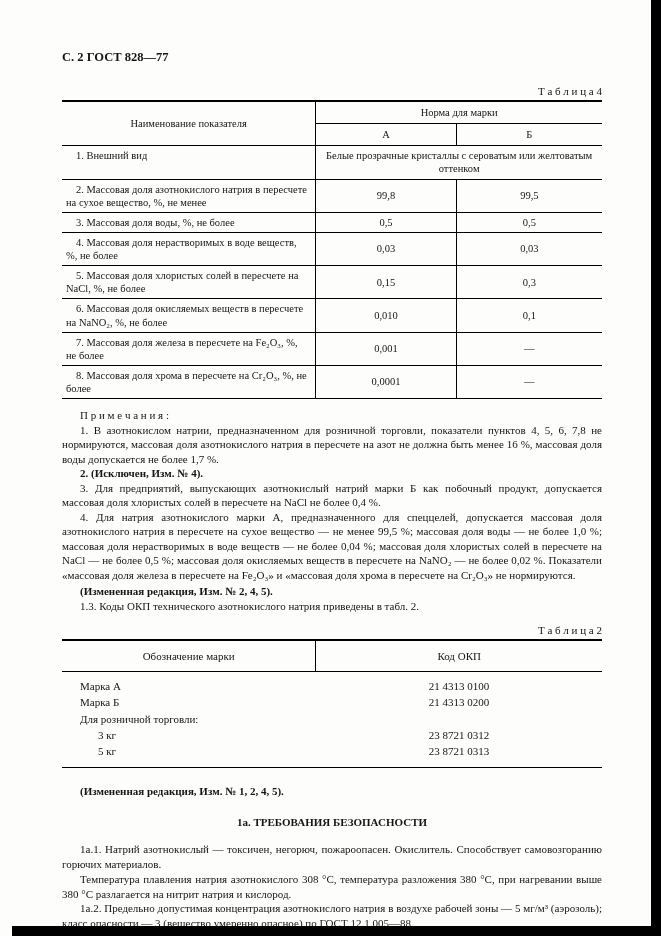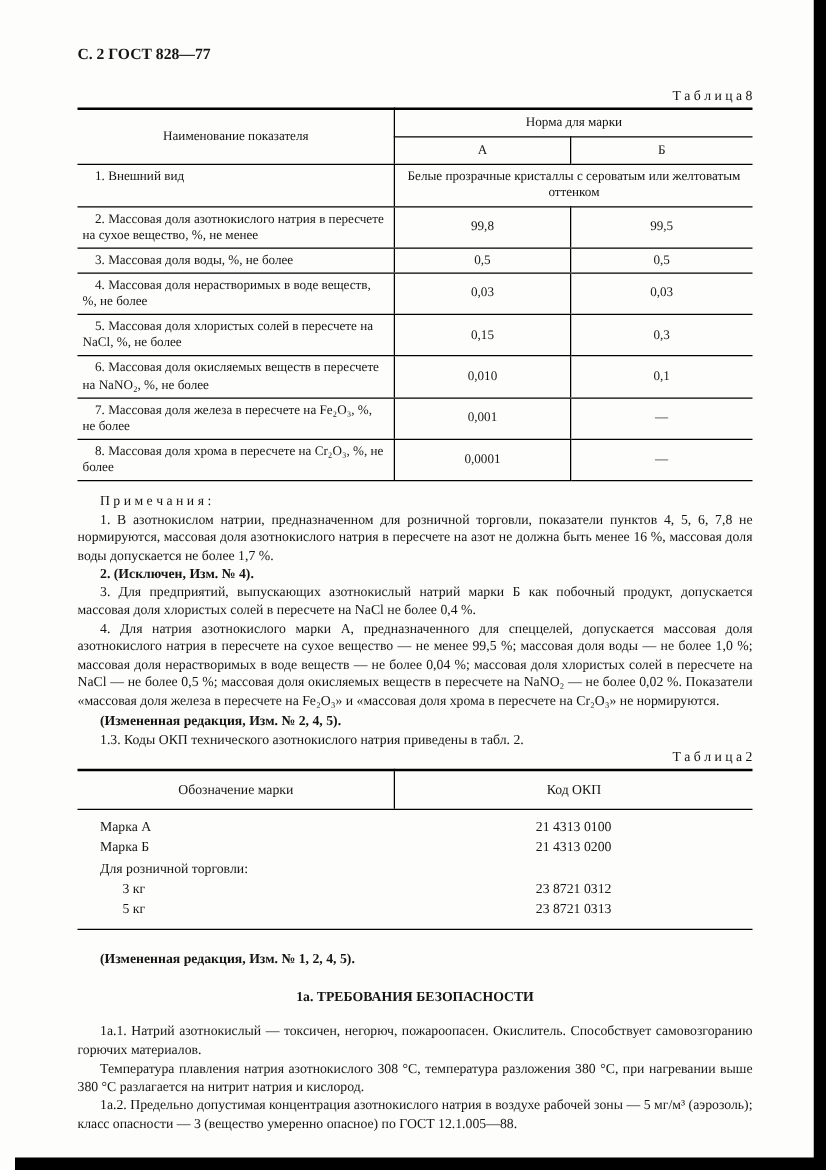--- a/index.html
+++ b/index.html
@@ -2,21 +2,21 @@
 <html><head>
 <meta charset="utf-8">
 <style>
   * { margin:0; padding:0; box-sizing:border-box; }
   html,body { background:#fdfdfb; }
   .page {
     position:relative; width:661px; height:936px;
     background:#fdfdfb; color:#151515; overflow:hidden;
     font-family:"Liberation Serif","DejaVu Serif",serif;
   }
-  .content { position:absolute; left:62px; top:36px; width:540px; }
+  .content { position:absolute; left:62px; top:50px; width:540px; }
 
   .page-header { font-weight:bold; font-size:12.5px; margin-bottom:20px; }
 
   .table-caption { text-align:right; font-size:11px; margin-bottom:3px; }
 
   table { width:100%; border-collapse:collapse; }
 
   
   .t1 { border-top:2px solid #000; font-size:10.5px; line-height:1.25; }
   .t1 th, .t1 td { border-bottom:1px solid #000; padding:3px 6px; }
@@ -28,21 +28,21 @@
   .t1 td.name { text-align:left; vertical-align:top; text-indent:10px; padding-left:4px; }
   .t1 td.val { text-align:center; vertical-align:middle; }
 
   
   .notes { margin-top:9px; font-size:11px; line-height:1.32; text-align:justify; }
   .notes p { text-indent:18px; }
   .bold { font-weight:bold; }
 
   .para { font-size:11px; line-height:1.34; text-align:justify; text-indent:18px; }
   .mt2 { margin-top:2px; }
-  .mt10 { }
+  .mt10 { margin-top:10px; }
   .mt16 { margin-top:16px; }
 
   
   .t2 { border-top:2px solid #000; border-bottom:1px solid #000; font-size:11px; line-height:1.3; }
   .t2 th { font-weight:normal; text-align:center; border-bottom:1px solid #000; padding:8px 4px; }
   .t2 col.c-mark { width:47%; }
   .t2 .colsep { border-left:1px solid #000; }
   .t2 td { padding:1px 6px; vertical-align:top; }
   .t2 td.mark { padding-left:18px; }
   .t2 tr.sub td.mark { padding-left:36px; }
@@ -58,21 +58,21 @@
   .edge-bottom { position:absolute; bottom:0; left:12px; right:0; height:10px; background:#000; }
 </style>
 </head>
 <body>
 
 <div class="page">
   <div class="content">
 
     <div class="page-header">С. 2 ГОСТ 828—77</div>
 
-    <div class="table-caption">Т а б л и ц а  8</div>
+    <div class="table-caption">Т а б л и ц а  4</div>
 
     <table class="t1">
       <colgroup>
           <col class="c-name">
           <col class="c-a">
           <col class="c-b">
         </colgroup>
       <thead>
         <tr>
           <th rowspan="2">Наименование показателя</th>

